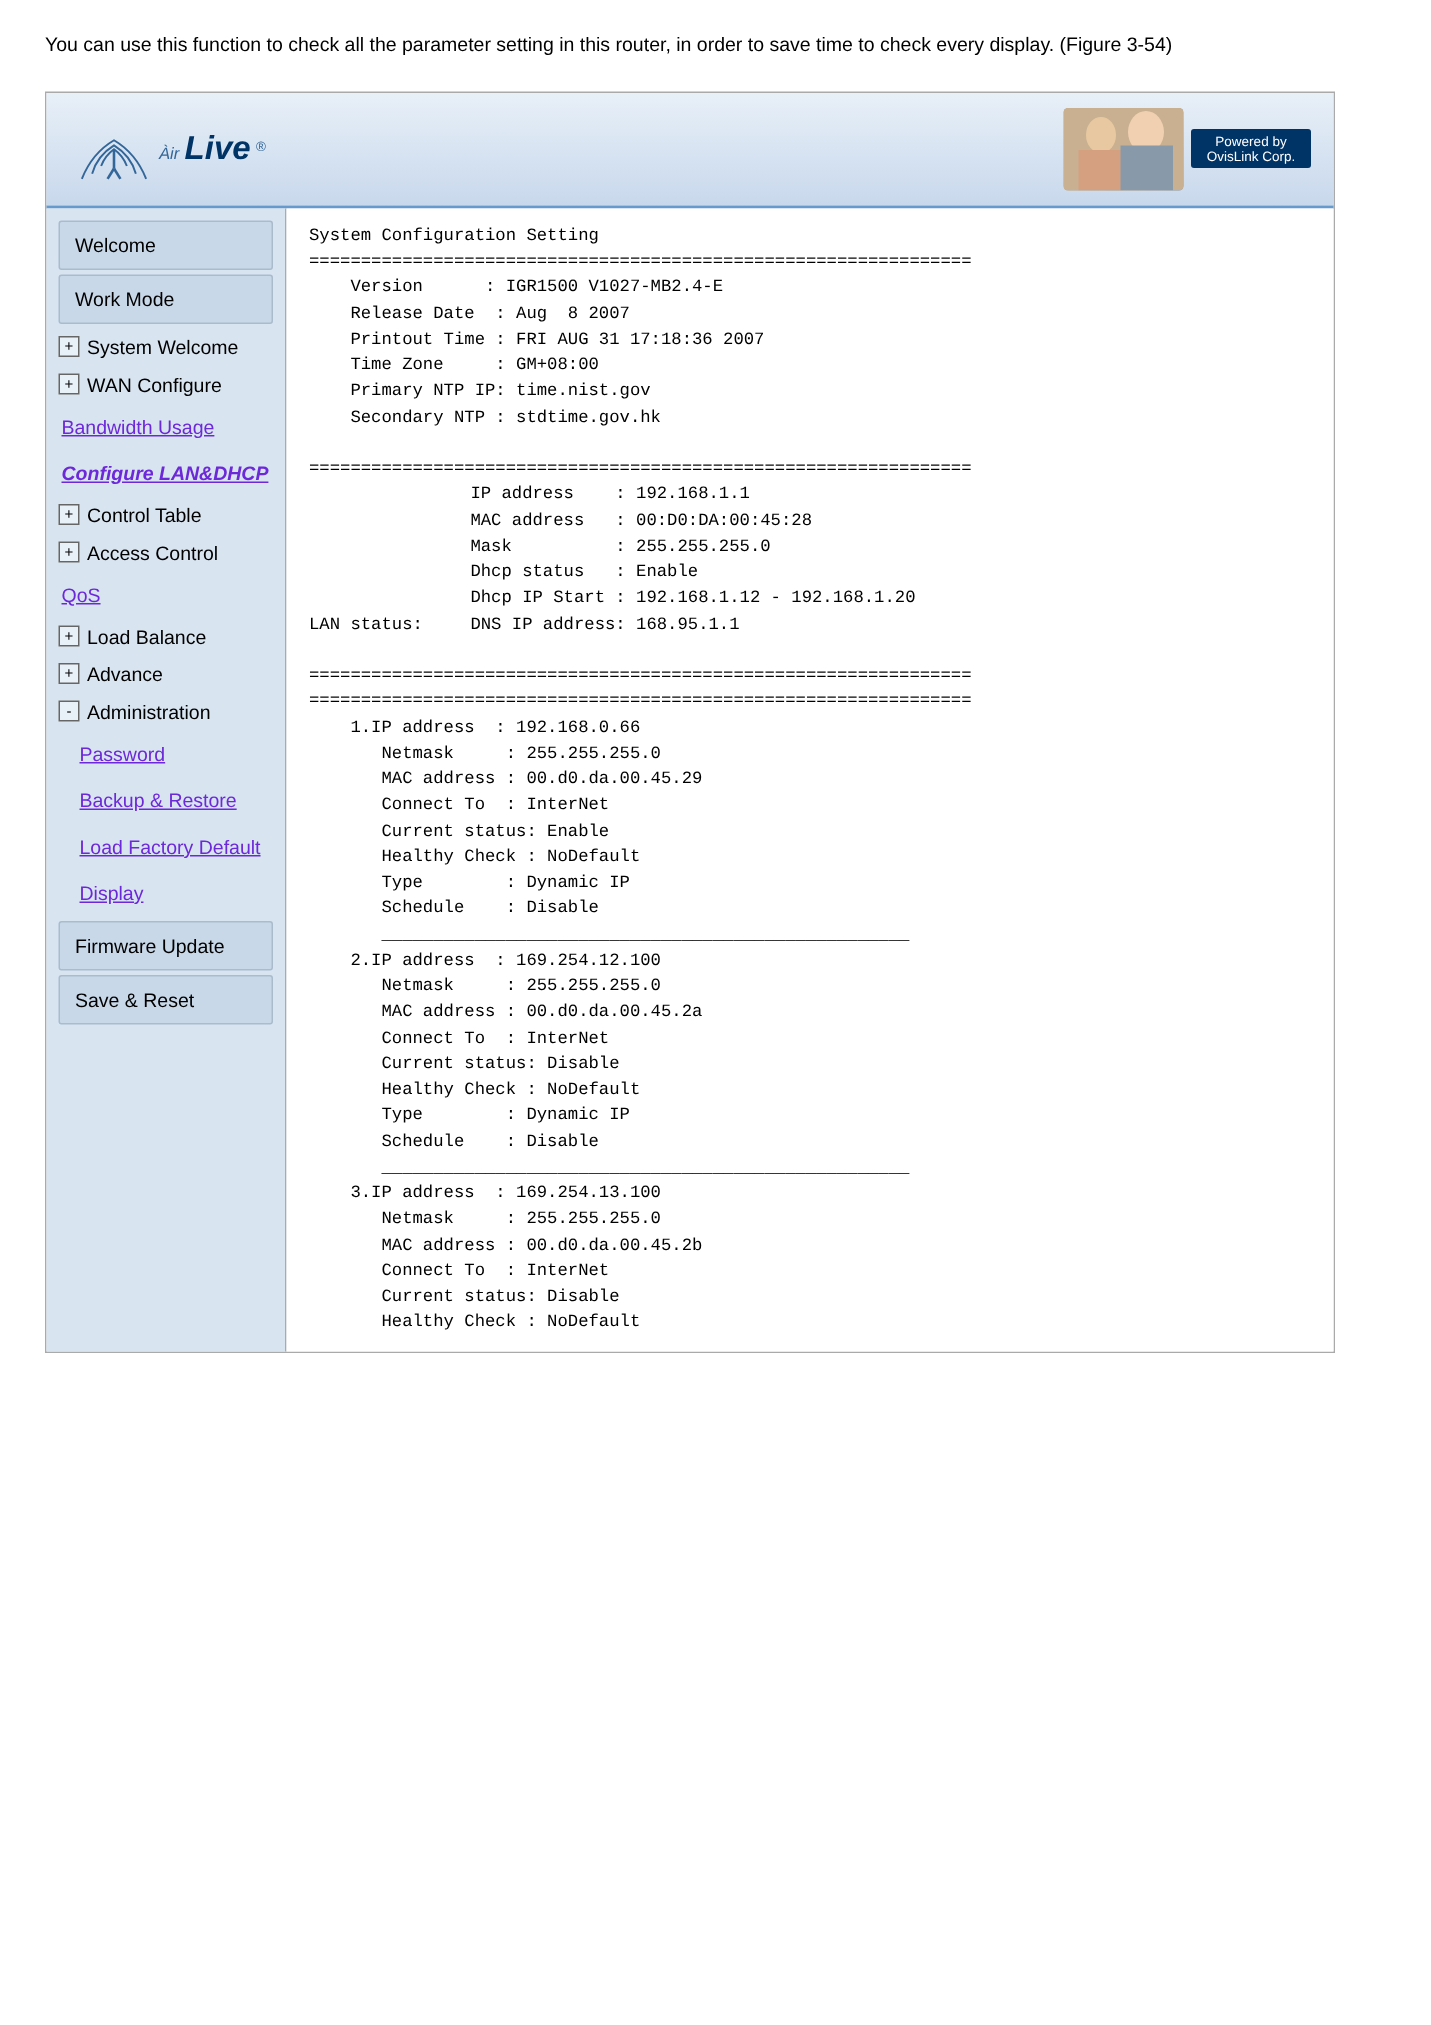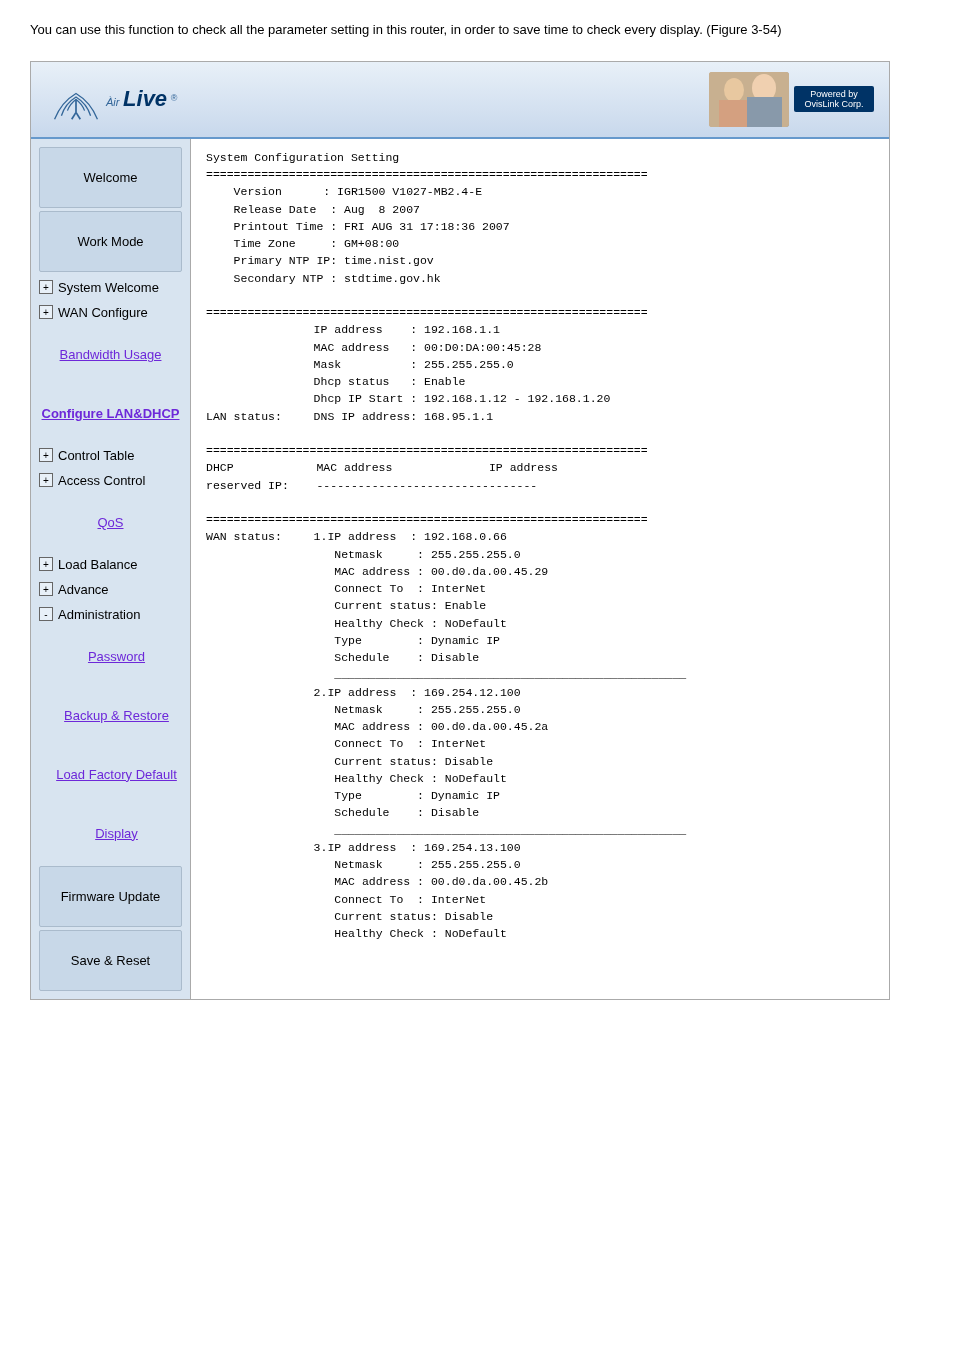--- a/index.html
+++ b/index.html
@@ -45,24 +45,23 @@
     }
     
     .sidebar {
       width: 160px;
       background: #d8e4f0;
       border-right: 1px solid #aaa;
       padding: 5px 0;
       flex-shrink: 0;
     }
     .sidebar-item {
-      padding: 22px 10px;
+      padding: 8px 10px;
       font-size: 13px;
       cursor: pointer;
-      text-align: center;
     }
     .sidebar-item.button-style {
       background: #c8d8e8;
       border: 1px solid #aabbcc;
       margin: 3px 8px;
       border-radius: 2px;
     }
     .sidebar-item.link-style {
       color: #6d28d9;
       text-decoration: underline;
@@ -169,21 +168,21 @@
       <div class="sidebar-item button-style">Work Mode</div>
       <div class="sidebar-section">
         <span class="expand-icon">+</span>
         <span class="label">System Welcome</span>
       </div>
       <div class="sidebar-section">
         <span class="expand-icon">+</span>
         <span class="label">WAN Configure</span>
       </div>
       <div class="sidebar-item link-style">Bandwidth Usage</div>
-      <div class="sidebar-item link-style" style="font-weight:bold;">Configure LAN&amp;DHCP</div>
+      <div class="sidebar-item link-style" style="font-weight:bold;font-style:italic;">Configure LAN&amp;DHCP</div>
       <div class="sidebar-section">
         <span class="expand-icon">+</span>
         <span class="label">Control Table</span>
       </div>
       <div class="sidebar-section">
         <span class="expand-icon">+</span>
         <span class="label">Access Control</span>
       </div>
       <div class="sidebar-item link-style">QoS</div>
       <div class="sidebar-section">
@@ -218,25 +217,22 @@
     Primary NTP IP: time.nist.gov
     Secondary NTP : stdtime.gov.hk</span></div>
 <span>================================================================</span>
 <div style="display: flex; align-items: flex-end;"><span style="min-width: 80px;">LAN status:</span><span>    IP address    : 192.168.1.1
     MAC address   : 00:D0:DA:00:45:28
     Mask          : 255.255.255.0
     Dhcp status   : Enable
     Dhcp IP Start : 192.168.1.12 - 192.168.1.20
     DNS IP address: 168.95.1.1</span></div>
 <span>================================================================</span>
-<div style="display: flex;"><span style="min-width: 80px; white-space: pre;">DHCP
-reserved IP:</span><span>    MAC address              IP address
-    --------------------------------</span></div>
-<span>================================================================</span>
-<div style="display: flex;"><span style="min-width: 80px;">WAN status:</span><div>    1.IP address  : 192.168.0.66
+<span>================================================================</span>
+<div style="display: flex;"><div>    1.IP address  : 192.168.0.66
        Netmask     : 255.255.255.0
        MAC address : 00.d0.da.00.45.29
        Connect To  : InterNet
        Current status: Enable
        Healthy Check : NoDefault
        Type        : Dynamic IP
        Schedule    : Disable
        ___________________________________________________
     2.IP address  : 169.254.12.100
        Netmask     : 255.255.255.0

